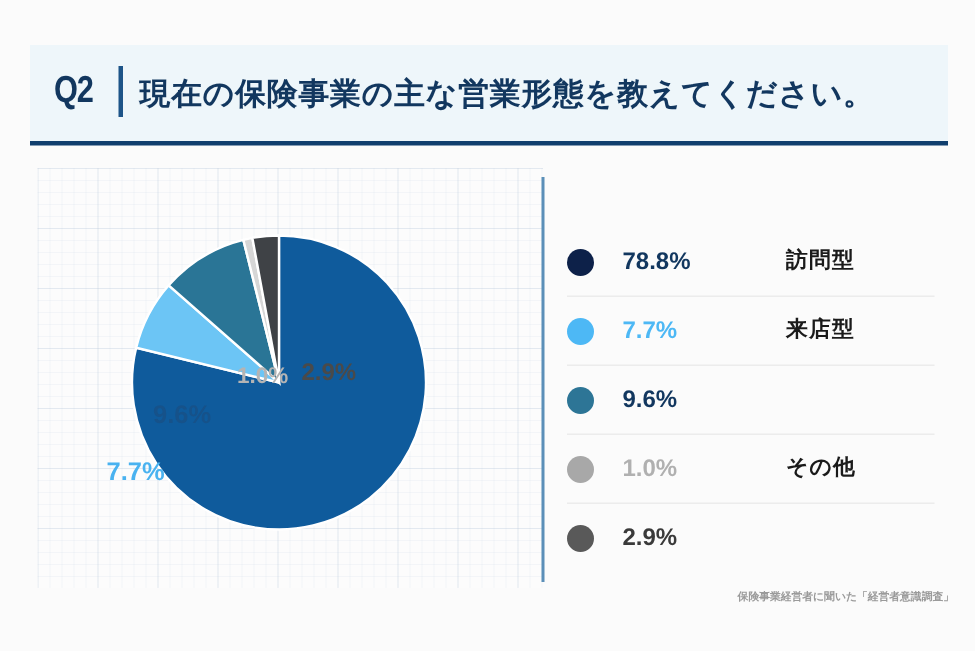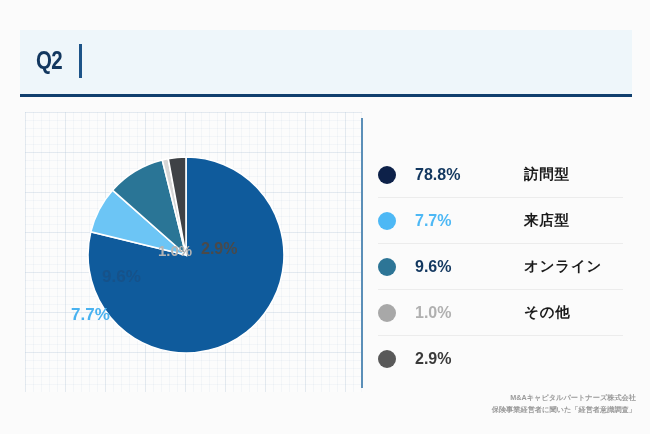--- a/index.html
+++ b/index.html
@@ -92,20 +92,21 @@
 </style>
 </head>
 <body>
 
 <div id="page">
 
   <div class="header-band"></div>
   <div class="header-rule"></div>
   <div class="q-badge">Q2</div>
   <div class="q-divider"></div>
+  <div class="q-text">現在の保険事業の主な営業形態を教えてください。</div>
 
   <div class="grid-area"></div>
   <div class="v-divider"></div>
 
   <div class="pie-wrap">
     <svg class="pie" width="337" height="280" viewBox="0 0 337 280">
       <g id="pie-slices">
           <path d="M 161 143 L 161 45 A 98 98 0 1 1 65.78009017436193 119.8230982916751 Z" fill="#0f5b9c" stroke="#ffffff" stroke-width="1.6"></path>
           <path d="M 161 143 L 65.78009017436193 119.8230982916751 A 98 98 0 0 1 87.48911517621491 78.19143719828216 Z" fill="#6cc5f5" stroke="#ffffff" stroke-width="1.6"></path>
           <path d="M 161 143 L 87.48911517621491 78.19143719828216 A 98 98 0 0 1 137.22527538204997 47.92759354396965 Z" fill="#2a7596" stroke="#ffffff" stroke-width="1.6"></path>
@@ -130,34 +131,32 @@
 
     <div class="legend-row">
       <span class="dot" style="background: rgb(77, 184, 245);"></span>
       <span class="legend-pct" style="color: rgb(77, 184, 245);">7.7%</span>
       <span class="legend-name">来店型</span>
     </div>
 
     <div class="legend-row">
       <span class="dot" style="background: rgb(45, 117, 150);"></span>
       <span class="legend-pct" style="color: rgb(18, 55, 95);">9.6%</span>
-      <span class="legend-name">オンライン</span>
     </div>
 
     <div class="legend-row">
       <span class="dot" style="background: rgb(168, 168, 168);"></span>
       <span class="legend-pct" style="color: rgb(176, 176, 176);">1.0%</span>
       <span class="legend-name">その他</span>
     </div>
 
     <div class="legend-row">
       <span class="dot" style="background: rgb(89, 89, 89);"></span>
       <span class="legend-pct" style="color: rgb(58, 58, 58);">2.9%</span>
     </div>
 
   </div>
 
   <div class="footer">
-    <div>M&amp;Aキャピタルパートナーズ株式会社</div>
     <div>保険事業経営者に聞いた「経営者意識調査」</div>
   </div>
 
 </div>
 
 </body></html>

